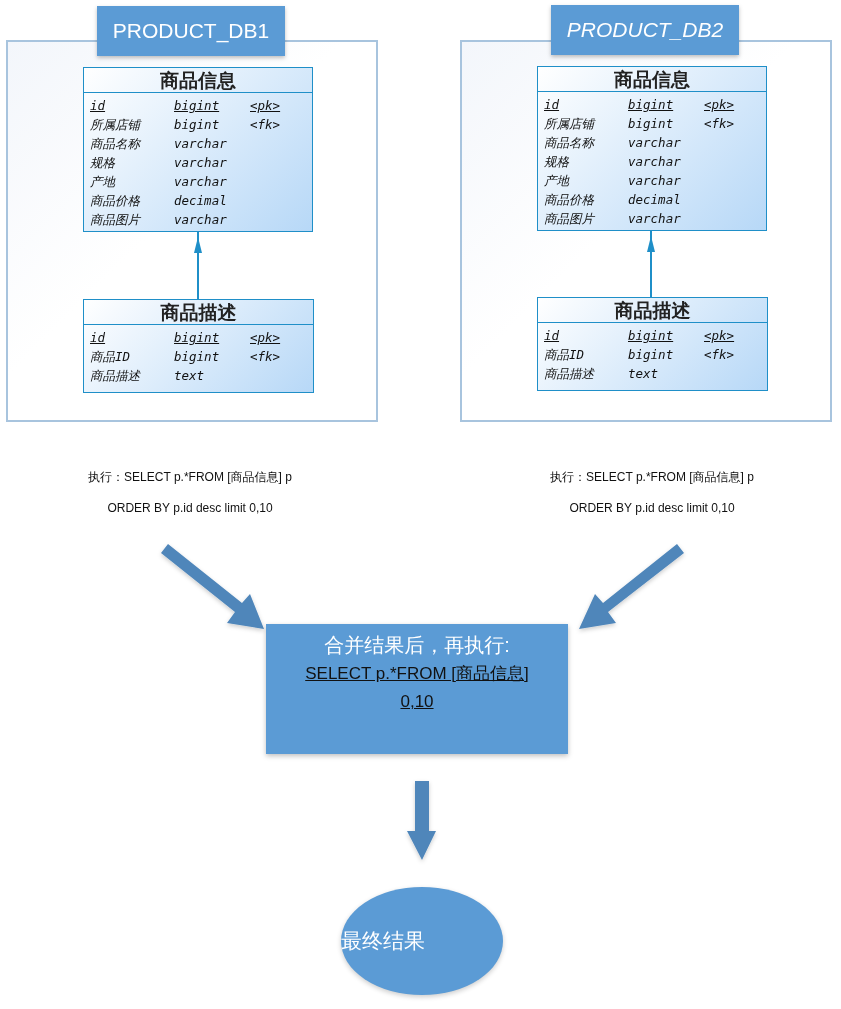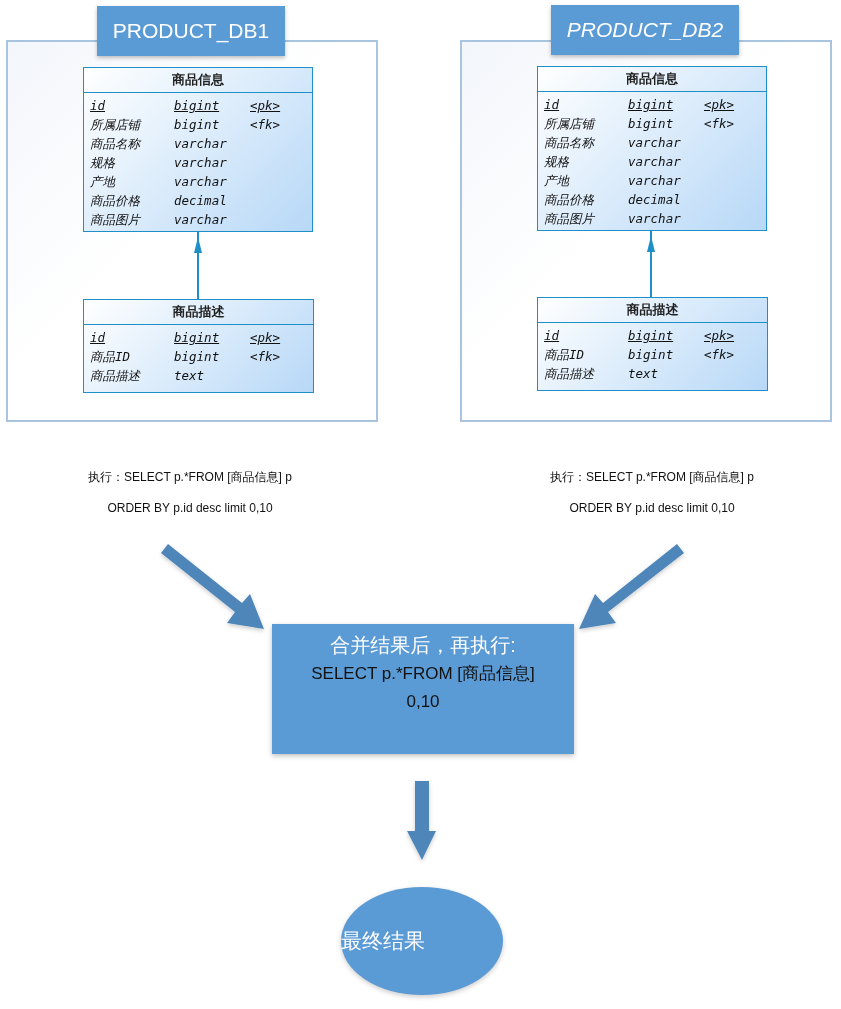--- a/index.html
+++ b/index.html
@@ -3,34 +3,34 @@
 <meta charset="utf-8">
 <style>
   html, body { margin:0; padding:0; background:#ffffff; }
   body { width:841px; height:1009px; position:relative; overflow:hidden;
          font-family:"DejaVu Sans", "Liberation Sans", sans-serif; }
   .db-frame { position:absolute; border:2px solid #a8c4de; background:linear-gradient(135deg,#f3f6fb 0%,#ffffff 45%); box-sizing:border-box; }
   .db-title { position:absolute; background:#5b9bd5; color:#fff; font-size:21px; text-align:center;
               box-shadow:0 2px 4px rgba(0,0,0,0.25); box-sizing:border-box; display:flex; align-items:center; justify-content:center;
               font-family:"Liberation Sans", sans-serif; }
   .entity { position:absolute; border:1.5px solid #1f8fc8; background:linear-gradient(135deg,#ffffff 0%,#b7d8f7 100%); box-sizing:border-box; }
-  .entity-head { text-align:center; font-size:13px; font-weight:bold; color:#222; border-bottom:1.5px solid #1f8fc8; height:24px; line-height:24px;
+  .entity-head { text-align:center; font-size:19px; font-weight:bold; color:#222; border-bottom:1.5px solid #1f8fc8; height:24px; line-height:24px;
                  font-family:"DejaVu Sans", sans-serif; }
   .entity-body { padding:3px 0 0 6px; font-family:"DejaVu Sans Mono", "Liberation Mono", monospace; font-size:12.5px; color:#111;font-style:italic; }
   .row { display:flex; height:19px; line-height:19px; white-space:nowrap; }
   .c-name { width:84px; }
   .c-type { width:76px; }
   .c-key { width:50px; }
   .ul { text-decoration:underline; }
   .exec { position:absolute; text-align:center; font-size:12px; color:#111; line-height:31px; font-family:"Liberation Sans", sans-serif; }
-  .merge-box { position:absolute; left:272px; top:624px; width:302px; height:130px; background:#5b9bd5;
+  .merge-box { position:absolute; left:266px; top:624px; width:302px; height:130px; background:#5b9bd5;
                box-shadow:0 2px 5px rgba(0,0,0,0.25); text-align:center; box-sizing:border-box; padding-top:6px;
                font-family:"Liberation Sans", sans-serif; }
   .merge-title { color:#fff; font-size:20px; line-height:30px; }
-  .merge-sql { color:#111; font-size:17px; line-height:28px; padding:0 14px; }
+  .merge-sql { color:#111; font-size:17px; line-height:28px; padding:0 14px;text-decoration:underline; }
   .final { position:absolute; left:341px; top:887px; width:162px; height:108px; border-radius:50%; background:#5b9bd5;
            box-shadow:0 2px 5px rgba(0,0,0,0.2); display:flex; align-items:center; 
            color:#fff; font-size:21px; font-family:"Liberation Sans", sans-serif; }
   svg.overlay { position:absolute; left:0; top:0; }
 </style>
 </head>
 <body>
 
 <div class="db-frame" style="left:6px;top:40px;width:372px;height:382px;"></div>
 <div class="db-title" style="left:97px;top:6px;width:188px;height:50px;">PRODUCT_DB1</div>

